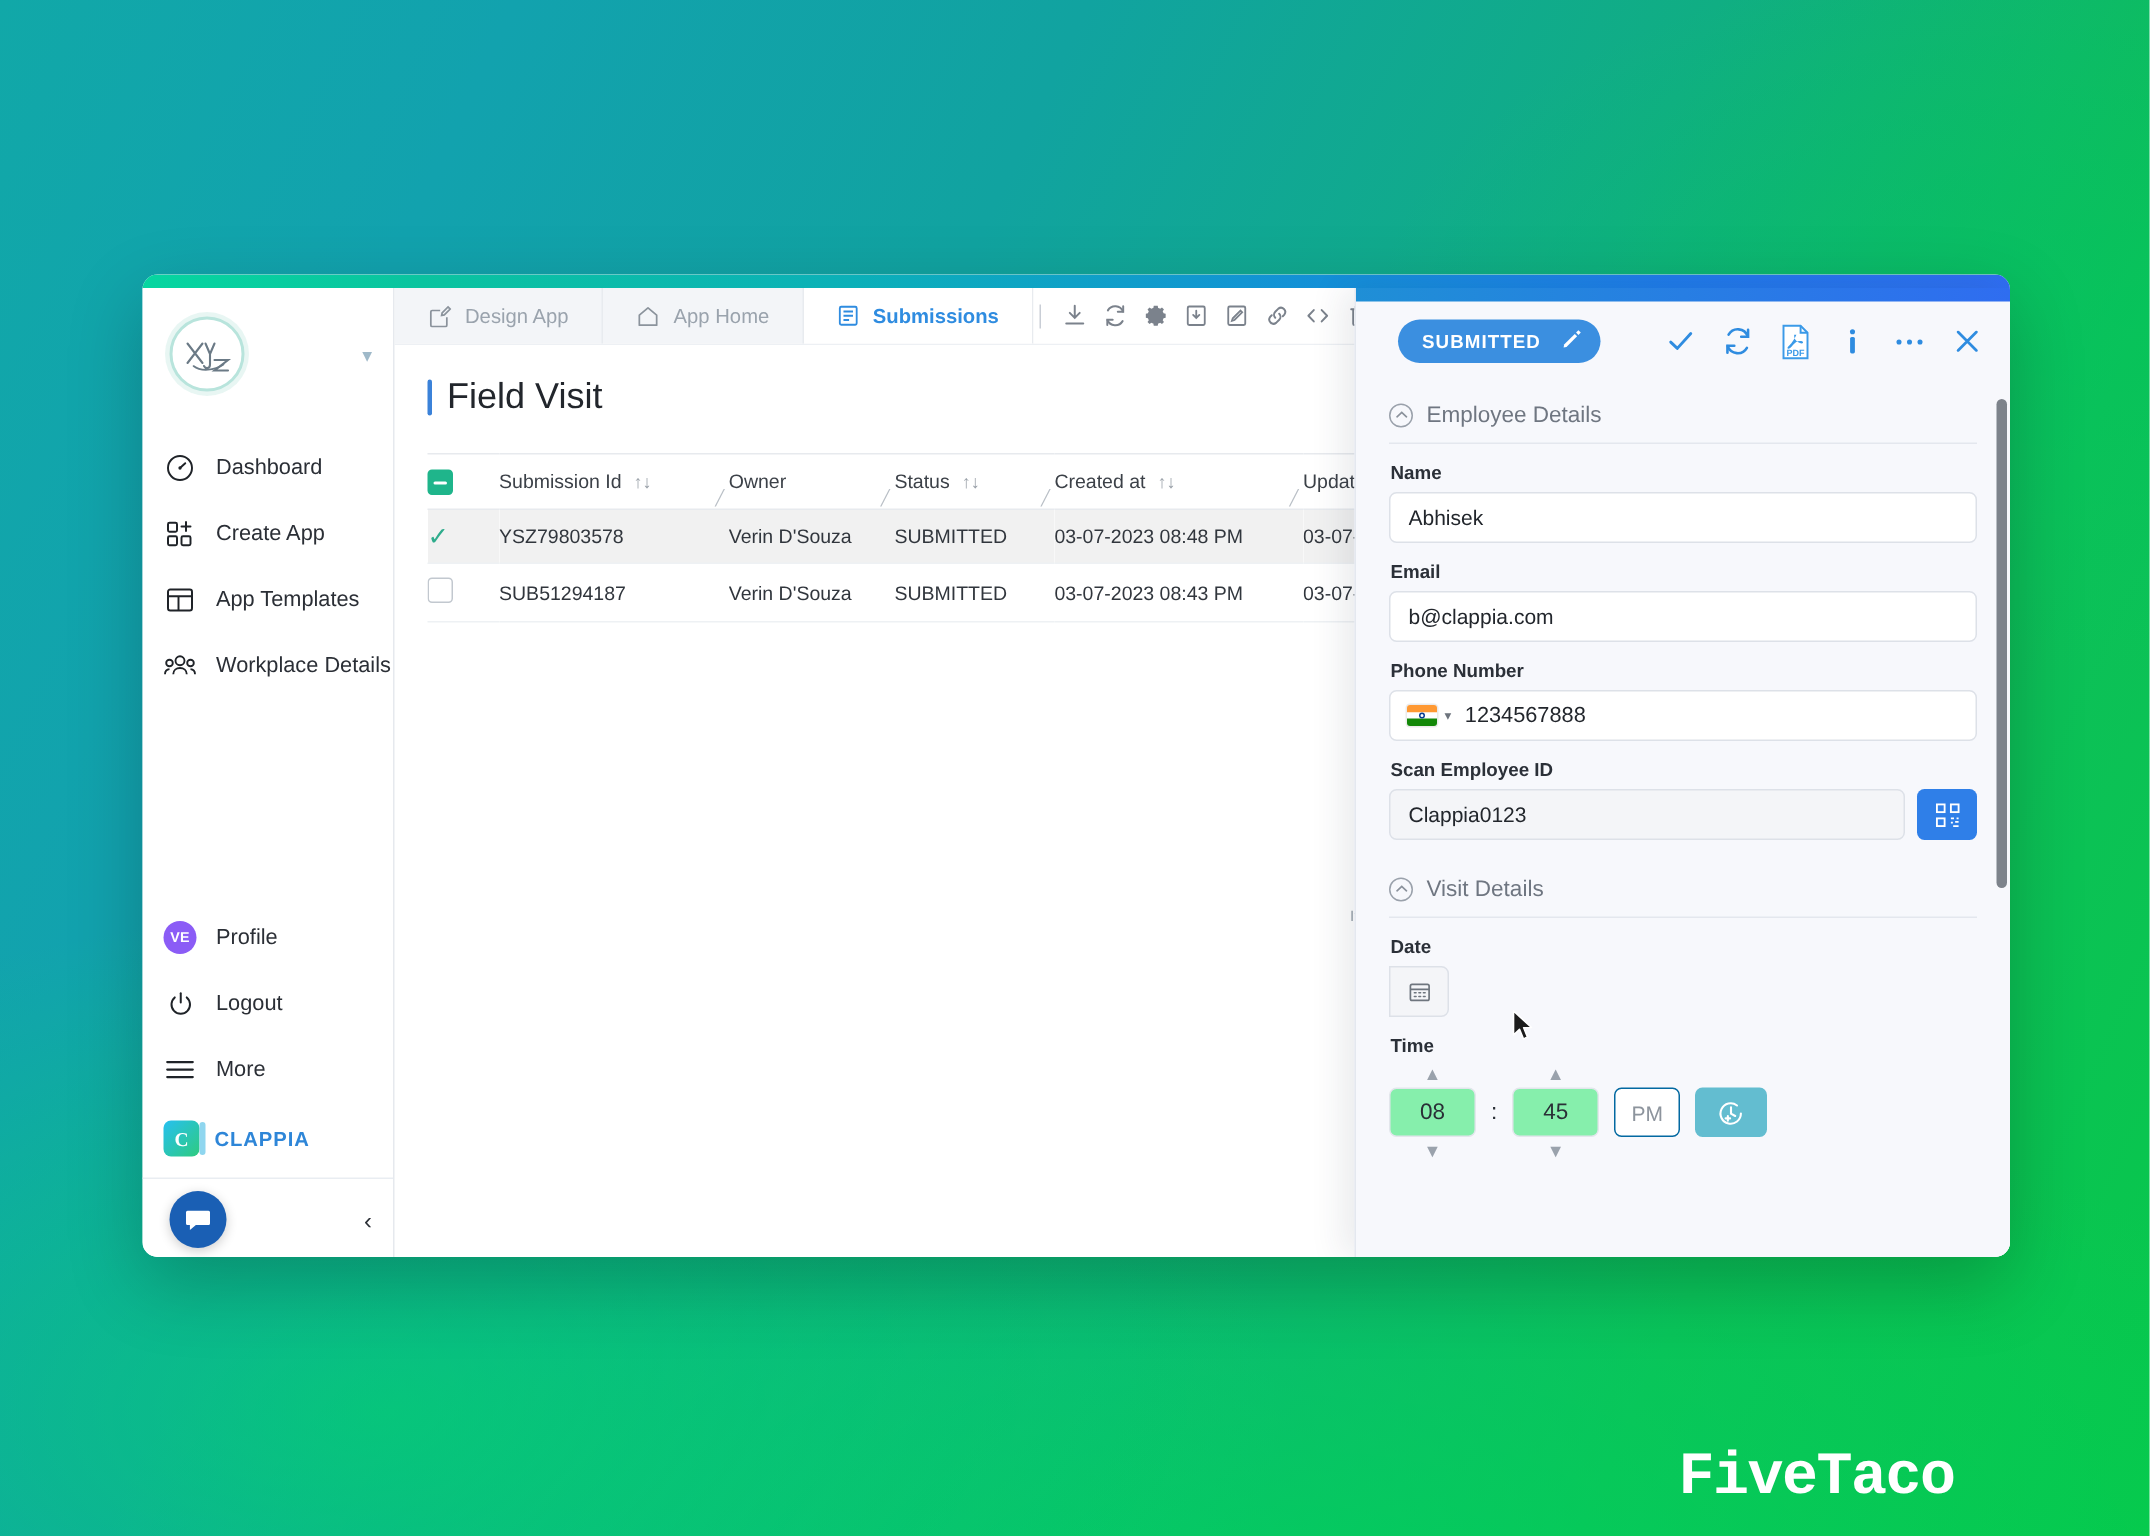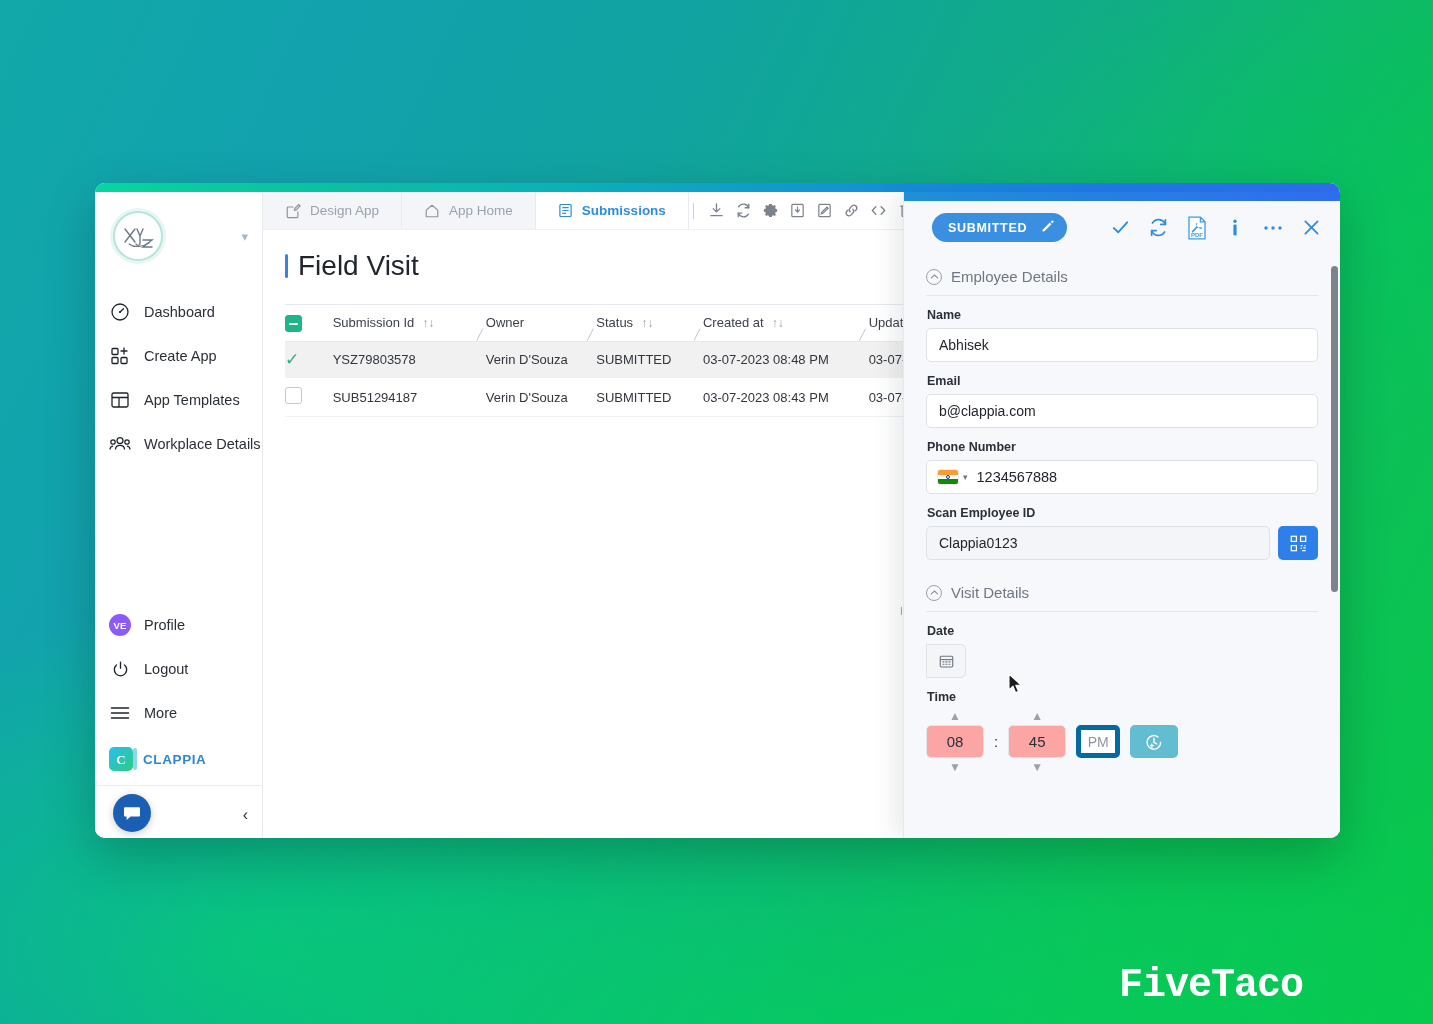--- a/index.html
+++ b/index.html
@@ -124,21 +124,21 @@
     display:flex; align-items:center; gap:10px; padding: 0 12px 0 4px;
     background:#fff; border-right:1px solid #e8ebef;
   }
   .toolbar-icons .sep { width:1px; height:16px; background:#c9ced6; margin-right:4px;}
   .tb-ic { width:17px; height:17px; color:#7b828c; cursor:pointer; display:block;}
   .tab-chart { width:48px; background:#f3f5f8; display:flex; align-items:center; justify-content:center; border-right:1px solid #e8ebef;}
 
   .page-head { display:flex; align-items:center; padding: 20px 20px 0 22px; }
   .title-wrap { display:flex; align-items:center; gap:10px; }
   .title-bar { width:3px; height:24px; background:#3b82d9; border-radius:2px; }
-  .page-title { font-size: 28px; color:#22262c; font-weight:400;text-align:right; }
+  .page-title { font-size: 24px; color:#22262c; font-weight:400;text-align:right; }
   .search-wrap { margin-left:auto; position:relative; }
   .search-box {
     width: 300px; height: 30px; border:1px solid #d7dbe0; border-radius:4px;
     padding: 0 10px 0 34px; font-size:14px; color:#6a7179; background:#fff;
     font-family:"Liberation Sans",sans-serif;
   }
   .search-box::placeholder { color:#8b9098; }
   .search-ic { position:absolute; left:11px; top:7px; color:#6f767e; }
 
   
@@ -214,25 +214,25 @@
     flex:1 1 auto; height:34px; border:1px solid #dde1e8; border-right:none;
     border-radius:5px 0 0 5px; background:#f4f5f8; padding:0 12px; font-size:14px; color:#22262c;
     font-family:"Liberation Sans",sans-serif;
   }
   .date-btn { width:40px; height:34px; border:1px solid #dde1e8; border-radius:0 5px 5px 0; background:#f4f5f8; display:flex;align-items:center;justify-content:center;cursor:pointer;}
   .time-row { display:flex; align-items:center; gap:10px; margin-top:4px; }
   .spin { display:flex; flex-direction:column; align-items:center; gap:3px; }
   .spin .arw { color:#9aa2ac; font-size:12px; line-height:1; cursor:pointer; }
   .spin .val {
     width:58px; height:33px; border:1px solid #e3e6ec; border-radius:5px;
-    background:#fca5a5; display:flex; align-items:center; justify-content:center;
+    background:#86efac; display:flex; align-items:center; justify-content:center;
     font-size:15px; color:#2a2f36;
   }
   .colon { font-size:15px; color:#2a2f36; margin-bottom:1px;}
-  .ampm { width:44px;height:33px;border:5px solid #0369a1;border-radius:5px;background:#fff;display:flex;align-items:center;justify-content:center;font-size:14px;color:#8d949d;cursor:pointer;}
+  .ampm { width:44px;height:33px;border:1px solid #0369a1;border-radius:5px;background:#fff;display:flex;align-items:center;justify-content:center;font-size:14px;color:#8d949d;cursor:pointer;}
   .clock-btn { width:48px;height:33px;border-radius:5px;background:#63bdd0;display:flex;align-items:center;justify-content:center;cursor:pointer;}
   .dp-scrollbar { position:absolute; right:2px; top:14px; width:7px; height:326px; background:#7d838b; border-radius:4px; }
 
   .cursor { position:absolute; left:1008px; top:673px; z-index:30; pointer-events:none; }
 
   .ft-logo {
     position:absolute; right:130px; bottom:16px;
     color:#fff; font-size:40px; font-weight:700; letter-spacing:-1px;
     font-family:Liberation Mono, monospace;
   }

